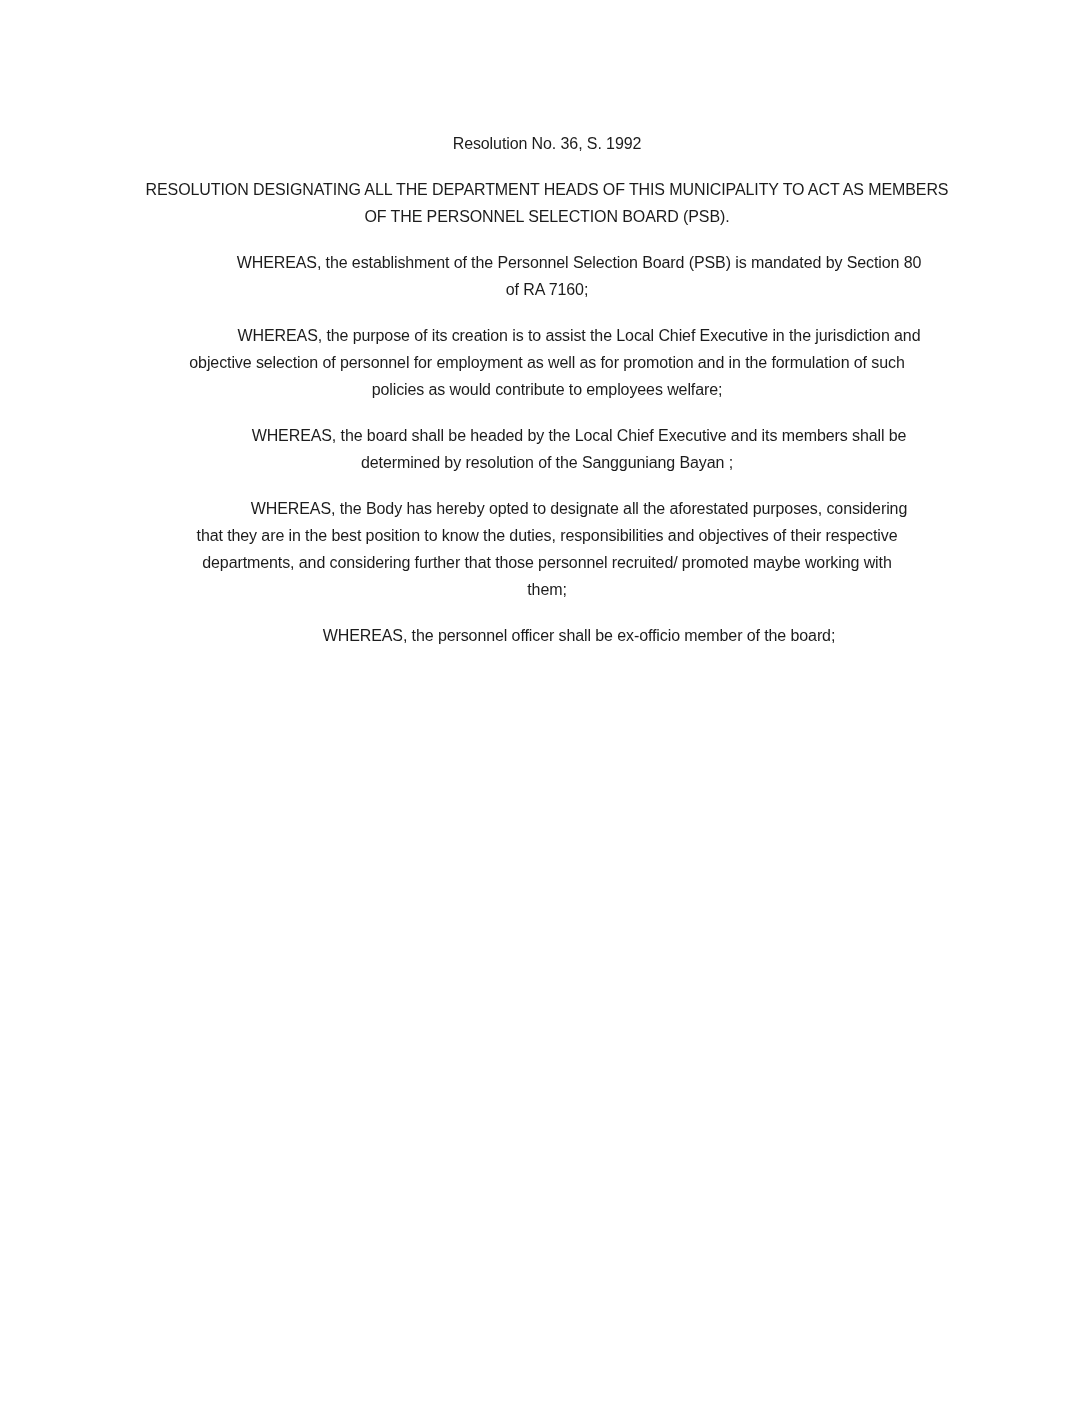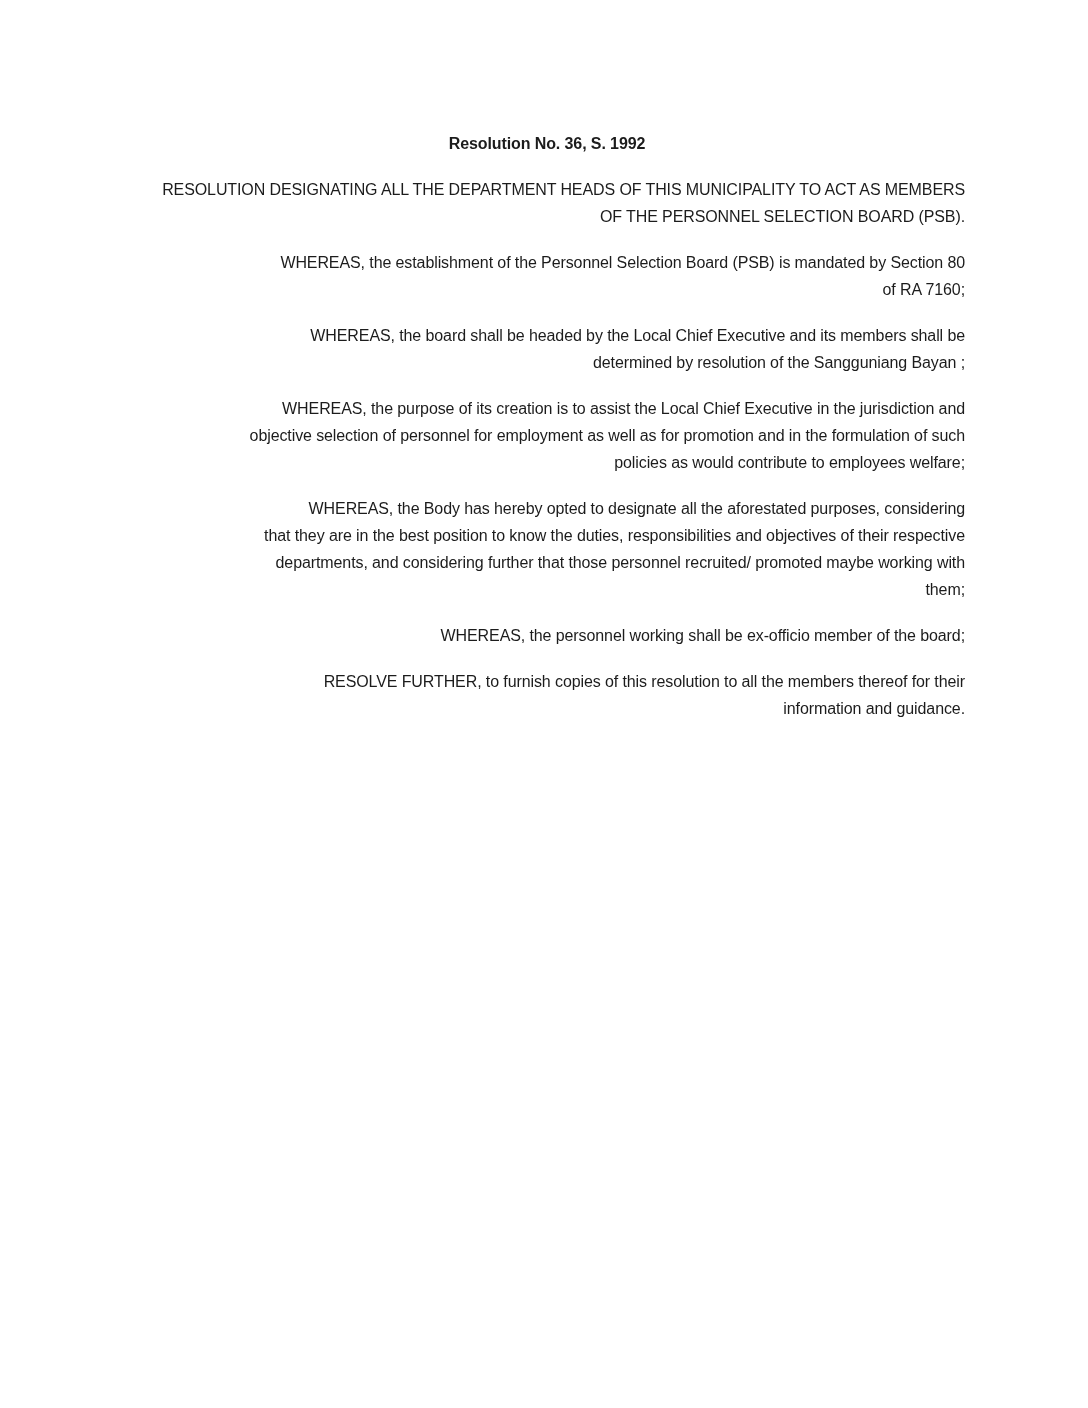--- a/index.html
+++ b/index.html
@@ -20,56 +20,53 @@
   }
   .content {
     width: 836px;
   }
   .content p {
     margin: 0 0 19px 0;
     font-size: 16px;
     line-height: 27px;
     letter-spacing: -0.1px;
     white-space: pre-line;
-    text-align: right;
+    text-align: center;
   }
   p.doc-title {
     text-align: center;
-    font-weight: bold;
   }
   p.indent {
     text-indent: 64px;
   }
 </style>
 </head>
 <body>
 
 <div class="page">
   <div class="content">
     <p class="doc-title">Resolution No. 36, S. 1992</p>
 
     <p>RESOLUTION DESIGNATING ALL THE DEPARTMENT HEADS OF THIS MUNICIPALITY TO ACT AS MEMBERS
 OF THE PERSONNEL SELECTION BOARD (PSB).</p>
 
     <p class="indent">WHEREAS, the establishment of the Personnel Selection Board (PSB) is mandated by Section 80
 of RA 7160;</p>
 
-    <p class="indent">WHEREAS, the board shall be headed by the Local Chief Executive and its members shall be
-determined by resolution of the Sangguniang Bayan ;</p>
-
     <p class="indent">WHEREAS, the purpose of its creation is to assist the Local Chief Executive in the jurisdiction and
 objective selection of personnel for employment as well as for promotion and in the formulation of such
 policies as would contribute to employees welfare;</p>
+
+    <p class="indent">WHEREAS, the board shall be headed by the Local Chief Executive and its members shall be
+determined by resolution of the Sangguniang Bayan ;</p>
 
     <p class="indent">WHEREAS, the Body has hereby opted to designate all the aforestated purposes, considering
 that they are in the best position to know the duties, responsibilities and objectives of their respective
 departments, and considering further that those personnel recruited/ promoted maybe working with
 them;</p>
 
-    <p class="indent">WHEREAS, the personnel working shall be ex-officio member of the board;</p>
+    <p class="indent">WHEREAS, the personnel officer shall be ex-officio member of the board;</p>
 
 
 
-    <p class="indent">RESOLVE FURTHER, to furnish copies of this resolution to all the members thereof for their
-information and guidance.</p>
 
   </div>
 </div>
 
 </body></html>

